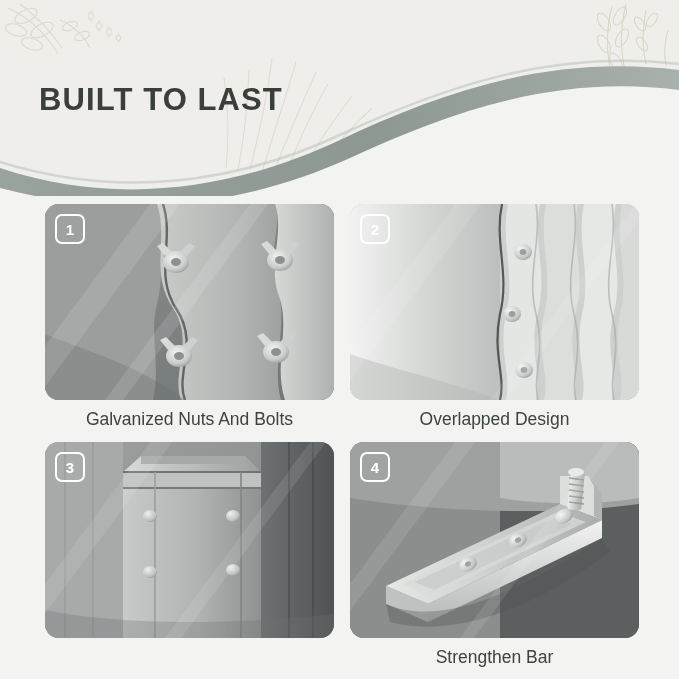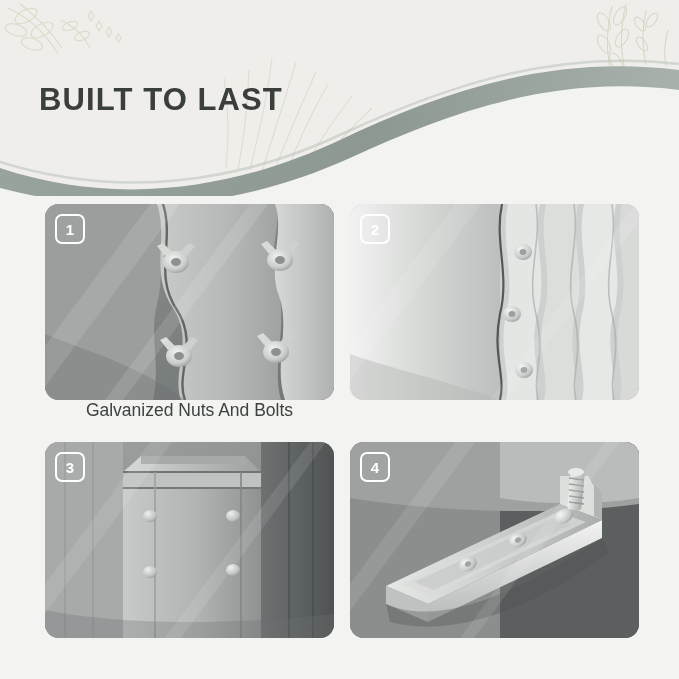--- a/index.html
+++ b/index.html
@@ -82,20 +82,21 @@
     color: #ffffff;
     font-size: 15px;
     font-weight: bold;
     display: flex;
     align-items: center;
     justify-content: center;
     background: rgba(255,255,255,0.04);
     box-sizing: border-box;
   }
   .caption {
+    margin-top: 9px;
     text-align: center;
     font-size: 17.5px;
     color: #3c4340;
     white-space: nowrap;
   }
 </style>
 </head>
 <body>
 
 <div class="page">
@@ -298,20 +299,21 @@
           </g>
 
           <path d="M0 150 C40 164 100 178 150 196 H0 Z" fill="#b3b6b4" opacity="0.45"></path>
           <g opacity="0.10">
             <path d="M-40 196 L120 -20 L146 -20 L-14 196 Z" fill="#ffffff"></path>
             <path d="M140 196 L300 -20 L316 -20 L156 196 Z" fill="#ffffff"></path>
           </g>
         </svg>
         <div class="badge">2</div>
       </div>
+      <div class="caption">Overlapped Design</div>
     </div>
 
     <div class="cell c3">
       <div class="photo">
         <svg width="289" height="196" viewBox="0 0 289 196">
           <defs>
             <linearGradient id="g3bg" x1="0" y1="0" x2="1" y2="1">
               <stop offset="0%" stop-color="#9fa2a1"></stop>
               <stop offset="100%" stop-color="#7c807f"></stop>
             </linearGradient>
@@ -447,16 +449,17 @@
           </g>
 
           <path d="M36 162 C90 186 170 150 252 96 L260 110 C180 170 100 196 40 180 Z" fill="#4f5353" opacity="0.35"></path>
           <g opacity="0.10">
             <path d="M-40 196 L120 -20 L140 -20 L-20 196 Z" fill="#ffffff"></path>
             <path d="M110 196 L270 -20 L284 -20 L124 196 Z" fill="#ffffff"></path>
           </g>
         </svg>
         <div class="badge">4</div>
       </div>
+      <div class="caption">Strengthen Bar</div>
     </div>
 
   </div>
 </div>
 
 </body></html>

